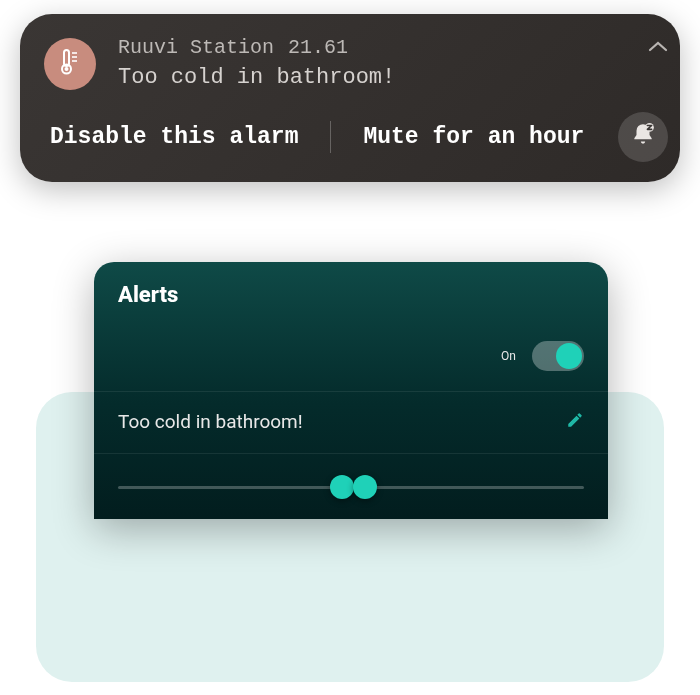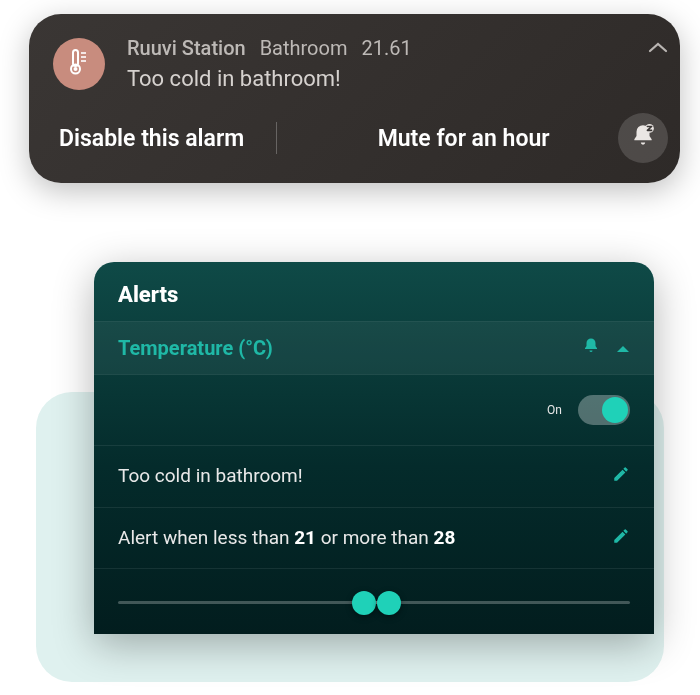--- a/index.html
+++ b/index.html
@@ -8,26 +8,27 @@
     height: 695px;
     background: #ffffff;
     font-family: -apple-system, BlinkMacSystemFont, "Segoe UI", Roboto, sans-serif;
     position: relative;
     overflow: hidden;
   }
 
   
   .notif {
     position: absolute;
-    left: 29px; top: 14px; right: 20px;
+    left: 20px; top: 14px; right: 20px;
     background: linear-gradient(135deg, #3a3634 0%, #2e2a28 100%);
     border-radius: 32px;
     padding: 22px 12px 20px 24px;
     color: #fff;
     box-shadow: 0 8px 30px rgba(0,0,0,0.25);
+    font-family: Liberation Mono, monospace;
   }
   .notif-head {
     display: flex;
     align-items: flex-start;
     gap: 22px;
   }
   .notif-icon-circle {
     width: 52px; height: 52px;
     border-radius: 50%;
     background: #c88c7e;
@@ -77,21 +78,21 @@
     padding: 4px 0;
     cursor: pointer;
   }
   .notif-action.left { flex: 0 0 auto; padding-left: 6px; }
   .notif-divider {
     width: 1px;
     height: 32px;
     background: rgba(255,255,255,0.25);
     margin: 0 32px;
   }
-  .notif-action.right { flex: 1; text-align: center; }
+  .notif-action.right { flex: 1; }
   .notif-bell-circle {
     width: 50px; height: 50px;
     border-radius: 50%;
     background: rgba(255,255,255,0.15);
     display: flex;
     align-items: center;
     justify-content: center;
     cursor: pointer;
   }
 
@@ -103,21 +104,21 @@
     height: 290px;
     background: #dff1ef;
     border-radius: 36px;
   }
 
   
   .panel {
     position: absolute;
     left: 94px;
     top: 262px;
-    width: 560px;
+    width: 514px;
     background: linear-gradient(180deg, #0f4a47 0%, #042b2b 55%, #021d1e 100%);
     border-radius: 20px 20px 0 0;
     overflow: hidden;
     color: #fff;
     box-shadow: 0 10px 40px rgba(0,0,0,0.3);
     padding-bottom: 30px;
   }
   .panel-header {
     padding: 20px 24px 14px;
     font-size: 22px;
@@ -224,21 +225,20 @@
           <circle cx="8.5" cy="21" r="2" fill="#fff"></circle>
           <line x1="14" y1="5" x2="19" y2="5" stroke="#fff" stroke-width="1.6"></line>
           <line x1="14" y1="9" x2="19" y2="9" stroke="#fff" stroke-width="1.6"></line>
           <line x1="14" y1="13" x2="19" y2="13" stroke="#fff" stroke-width="1.6"></line>
         </svg>
       </span>
     </div>
     <div class="notif-meta">
       <div class="notif-meta-row">
         <span class="notif-app">Ruuvi Station</span>
-        <span>Bathroom</span>
         <span>21.61</span>
       </div>
       <div class="notif-body">Too cold in bathroom!</div>
     </div>
     <div class="notif-chevron">
       <svg width="20" height="14" viewBox="0 0 20 14">
           <path d="M2 10 L10 3 L18 10" stroke="currentColor" stroke-width="2.2" fill="none" stroke-linecap="round"></path>
         </svg>
     </div>
   </div>
@@ -257,61 +257,35 @@
       </span>
     </div>
   </div>
 </div>
 
 <div class="backdrop"></div>
 
 <div class="panel">
   <div class="panel-header">Alerts</div>
 
-  <div class="section-head">
-    <div class="section-title">Temperature (°C)</div>
-    <div class="section-icons">
-      <span>
-        <svg width="18" height="20" viewBox="0 0 24 24" fill="#1fb8a6">
-          <path d="M12 2a6 6 0 0 0-6 6v4l-2 3v1h16v-1l-2-3V8a6 6 0 0 0-6-6z"></path>
-          <path d="M10 18a2 2 0 0 0 4 0z"></path>
-        </svg>
-      </span>
-      <span>
-        <svg width="14" height="10" viewBox="0 0 14 10">
-            <path d="M1 8 L7 2 L13 8 Z" fill="#1fb8a6"></path>
-          </svg>
-      </span>
-    </div>
-  </div>
 
   <div class="row row-on">
     <span class="on-label">On</span>
     <div class="toggle"></div>
   </div>
 
   <div class="row">
     <div class="row-text">Too cold in bathroom!</div>
     <span class="edit-icon">
       <svg width="18" height="18" viewBox="0 0 24 24" fill="#1fb8a6">
           <path d="M3 17.25V21h3.75L17.81 9.94l-3.75-3.75L3 17.25zM20.71 7.04a1 1 0 0 0 0-1.41l-2.34-2.34a1 1 0 0 0-1.41 0l-1.83 1.83 3.75 3.75 1.83-1.83z"></path>
         </svg>
     </span>
   </div>
 
-  <div class="row">
-    <div class="row-text">
-      <span>Alert when less than </span><span class="bold">21</span><span> or more than </span><span class="bold">28</span>
-    </div>
-    <span class="edit-icon">
-      <svg width="18" height="18" viewBox="0 0 24 24" fill="#1fb8a6">
-          <path d="M3 17.25V21h3.75L17.81 9.94l-3.75-3.75L3 17.25zM20.71 7.04a1 1 0 0 0 0-1.41l-2.34-2.34a1 1 0 0 0-1.41 0l-1.83 1.83 3.75 3.75 1.83-1.83z"></path>
-        </svg>
-    </span>
-  </div>
 
   <div class="slider-area">
     <div class="slider-track">
       <div class="slider-fill" style="left:48%; width:6%;"></div>
       <div class="slider-handle" style="left:48%;"></div>
       <div class="slider-handle" style="left:53%;"></div>
     </div>
   </div>
 </div>
 

